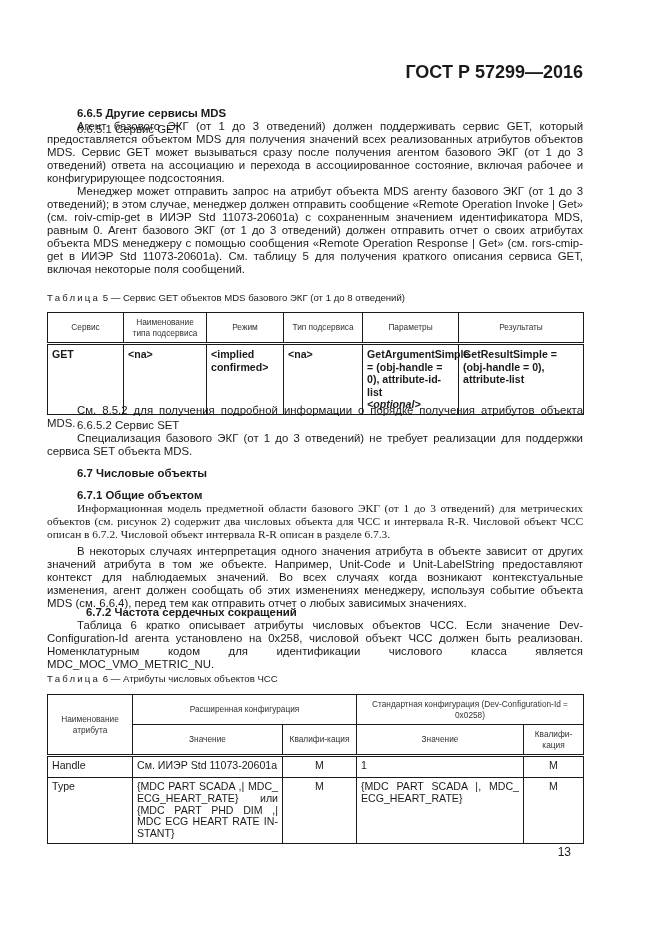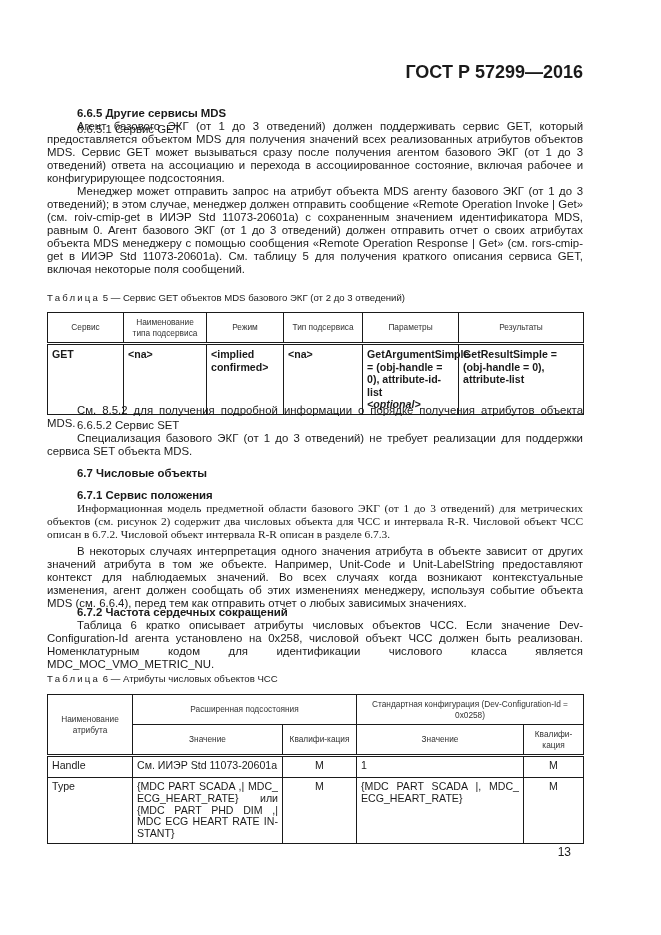--- a/index.html
+++ b/index.html
@@ -33,21 +33,21 @@
 <body>
 
 <div class="abs doc-id">ГОСТ Р 57299—2016</div>
 
 <div class="head" style="top:78px;margin-top:28px;">6.6.5 Другие сервисы MDS</div>
 <div class="sub" style="top:122px;">6.6.5.1 Сервис GET</div>
 <div class="p ind" style="top:120px;">Агент базового ЭКГ (от 1 до 3 отведений) должен поддерживать сервис GET, который предоставляется объектом MDS для получения значений всех реализованных атрибутов объектов MDS. Сервис GET может вызываться сразу после получения агентом базового ЭКГ (от 1 до 3 отведений) ответа на ассоциацию и перехода в ассоциированное состояние, включая рабочее и конфигурирующее подсостояния.</div>
 <div class="p ind" style="top:185px;">Менеджер может отправить запрос на атрибут объекта MDS агенту базового ЭКГ (от 1 до 3 отведений); в этом случае, менеджер должен отправить сообщение «Remote Operation Invoke | Get» (см. roiv-cmip-get в ИИЭР Std 11073-20601a) с сохраненным значением идентификатора MDS, равным 0. Агент базового ЭКГ (от 1 до 3 отведений) должен отправить отчет о своих атрибутах объекта MDS менеджеру с помощью сообщения «Remote Operation Response | Get» (см. rors-cmip-get в ИИЭР Std 11073-20601a). См. таблицу 5 для получения краткого описания сервиса GET, включая некоторые поля сообщений.</div>
 
 <div class="caption" style="top:292px;">
-  <span class="sp">Таблица</span><span> 5 — Сервис GET объектов MDS базового ЭКГ (от 2 до 3 отведений)</span>
+  <span class="sp">Таблица</span><span> 5 — Сервис GET объектов MDS базового ЭКГ (от 1 до 8 отведений)</span>
 </div>
 
 <table class="t5">
   <colgroup>
     <col style="width:76px">
       <col style="width:83px">
       <col style="width:77px">
       <col style="width:79px">
       <col style="width:96px">
       <col style="width:125px">
@@ -70,42 +70,42 @@
     <td>GetResultSimple = (obj-handle = 0), attribute-list</td>
   </tr>
 </tbody>
   </table>
 
 <div class="p ind" style="top:404px;">См. 8.5.2 для получения подробной информации о порядке получения атрибутов объекта MDS.</div>
 <div class="sub" style="top:418px;">6.6.5.2 Сервис SET</div>
 <div class="p ind" style="top:432px;">Специализация базового ЭКГ (от 1 до 3 отведений) не требует реализации для поддержки сервиса SET объекта MDS.</div>
 
 <div class="head" style="top:466px;">6.7 Числовые объекты</div>
-<div class="head" style="top:488px;">6.7.1 Сервис положения</div>
+<div class="head" style="top:488px;">6.7.1 Общие объектом</div>
 <div class="p ind" style="top:502px;font-family:Liberation Serif, serif;">Информационная модель предметной области базового ЭКГ (от 1 до 3 отведений) для метрических объектов (см. рисунок 2) содержит два числовых объекта для ЧСС и интервала R-R. Числовой объект ЧСС описан в 6.7.2. Числовой объект интервала R-R описан в разделе 6.7.3.</div>
 <div class="p ind" style="top:545px;">В некоторых случаях интерпретация одного значения атрибута в объекте зависит от других значений атрибута в том же объекте. Например, Unit-Code и Unit-LabelString предоставляют контекст для наблюдаемых значений. Во всех случаях когда возникают контекстуальные изменения, агент должен сообщать об этих изменениях менеджеру, используя событие объекта MDS (см. 6.6.4), перед тем как отправить отчет о любых зависимых значениях.</div>
-<div class="head" style="top:605px;">6.7.2 Частота сердечных сокращений</div>
+<div class="head" style="top:605px;margin-left:9px;">6.7.2 Частота сердечных сокращений</div>
 <div class="p ind" style="top:619px;">Таблица 6 кратко описывает атрибуты числовых объектов ЧСС. Если значение Dev-Configuration-Id агента установлено на 0x258, числовой объект ЧСС должен быть реализован. Номенклатурным кодом для идентификации числового класса является MDC_MOC_VMO_METRIC_NU.</div>
 
 <div class="caption" style="top:673px;">
   <span class="sp">Таблица</span><span> 6 — Атрибуты числовых объектов ЧСС</span>
 </div>
 
 <table class="t6">
   <colgroup>
     <col style="width:85px">
       <col style="width:150px">
       <col style="width:74px">
       <col style="width:167px">
       <col style="width:60px">
   </colgroup>
   <tbody>
       <tr class="hdr1">
     <th rowspan="2" style="border-bottom:3px double #1a1a1a;">Наименование атрибута</th>
-    <th colspan="2">Расширенная подсостояния</th>
+    <th colspan="2">Расширенная конфигурация</th>
     <th colspan="2">Стандартная конфигурация (Dev-Configuration-Id = 0x0258)</th>
   </tr>
   <tr class="hdr2">
     <th>Значение</th>
     <th>Квалифи-кация</th>
     <th>Значение</th>
     <th>Квалифи-кация</th>
   </tr>
   <tr class="r-handle">
     <td>Handle</td>

